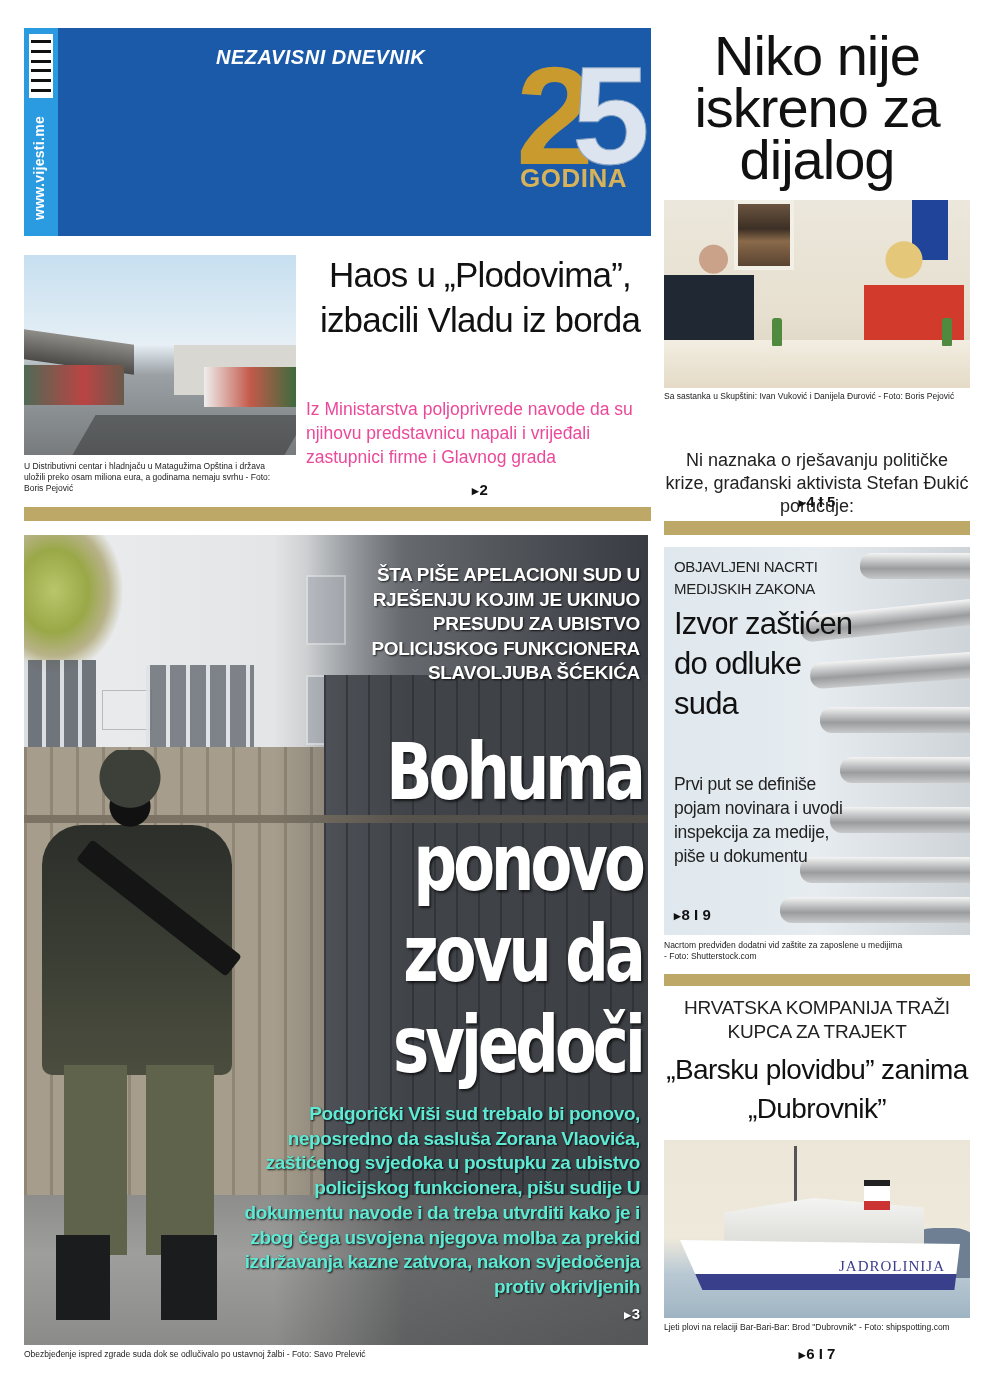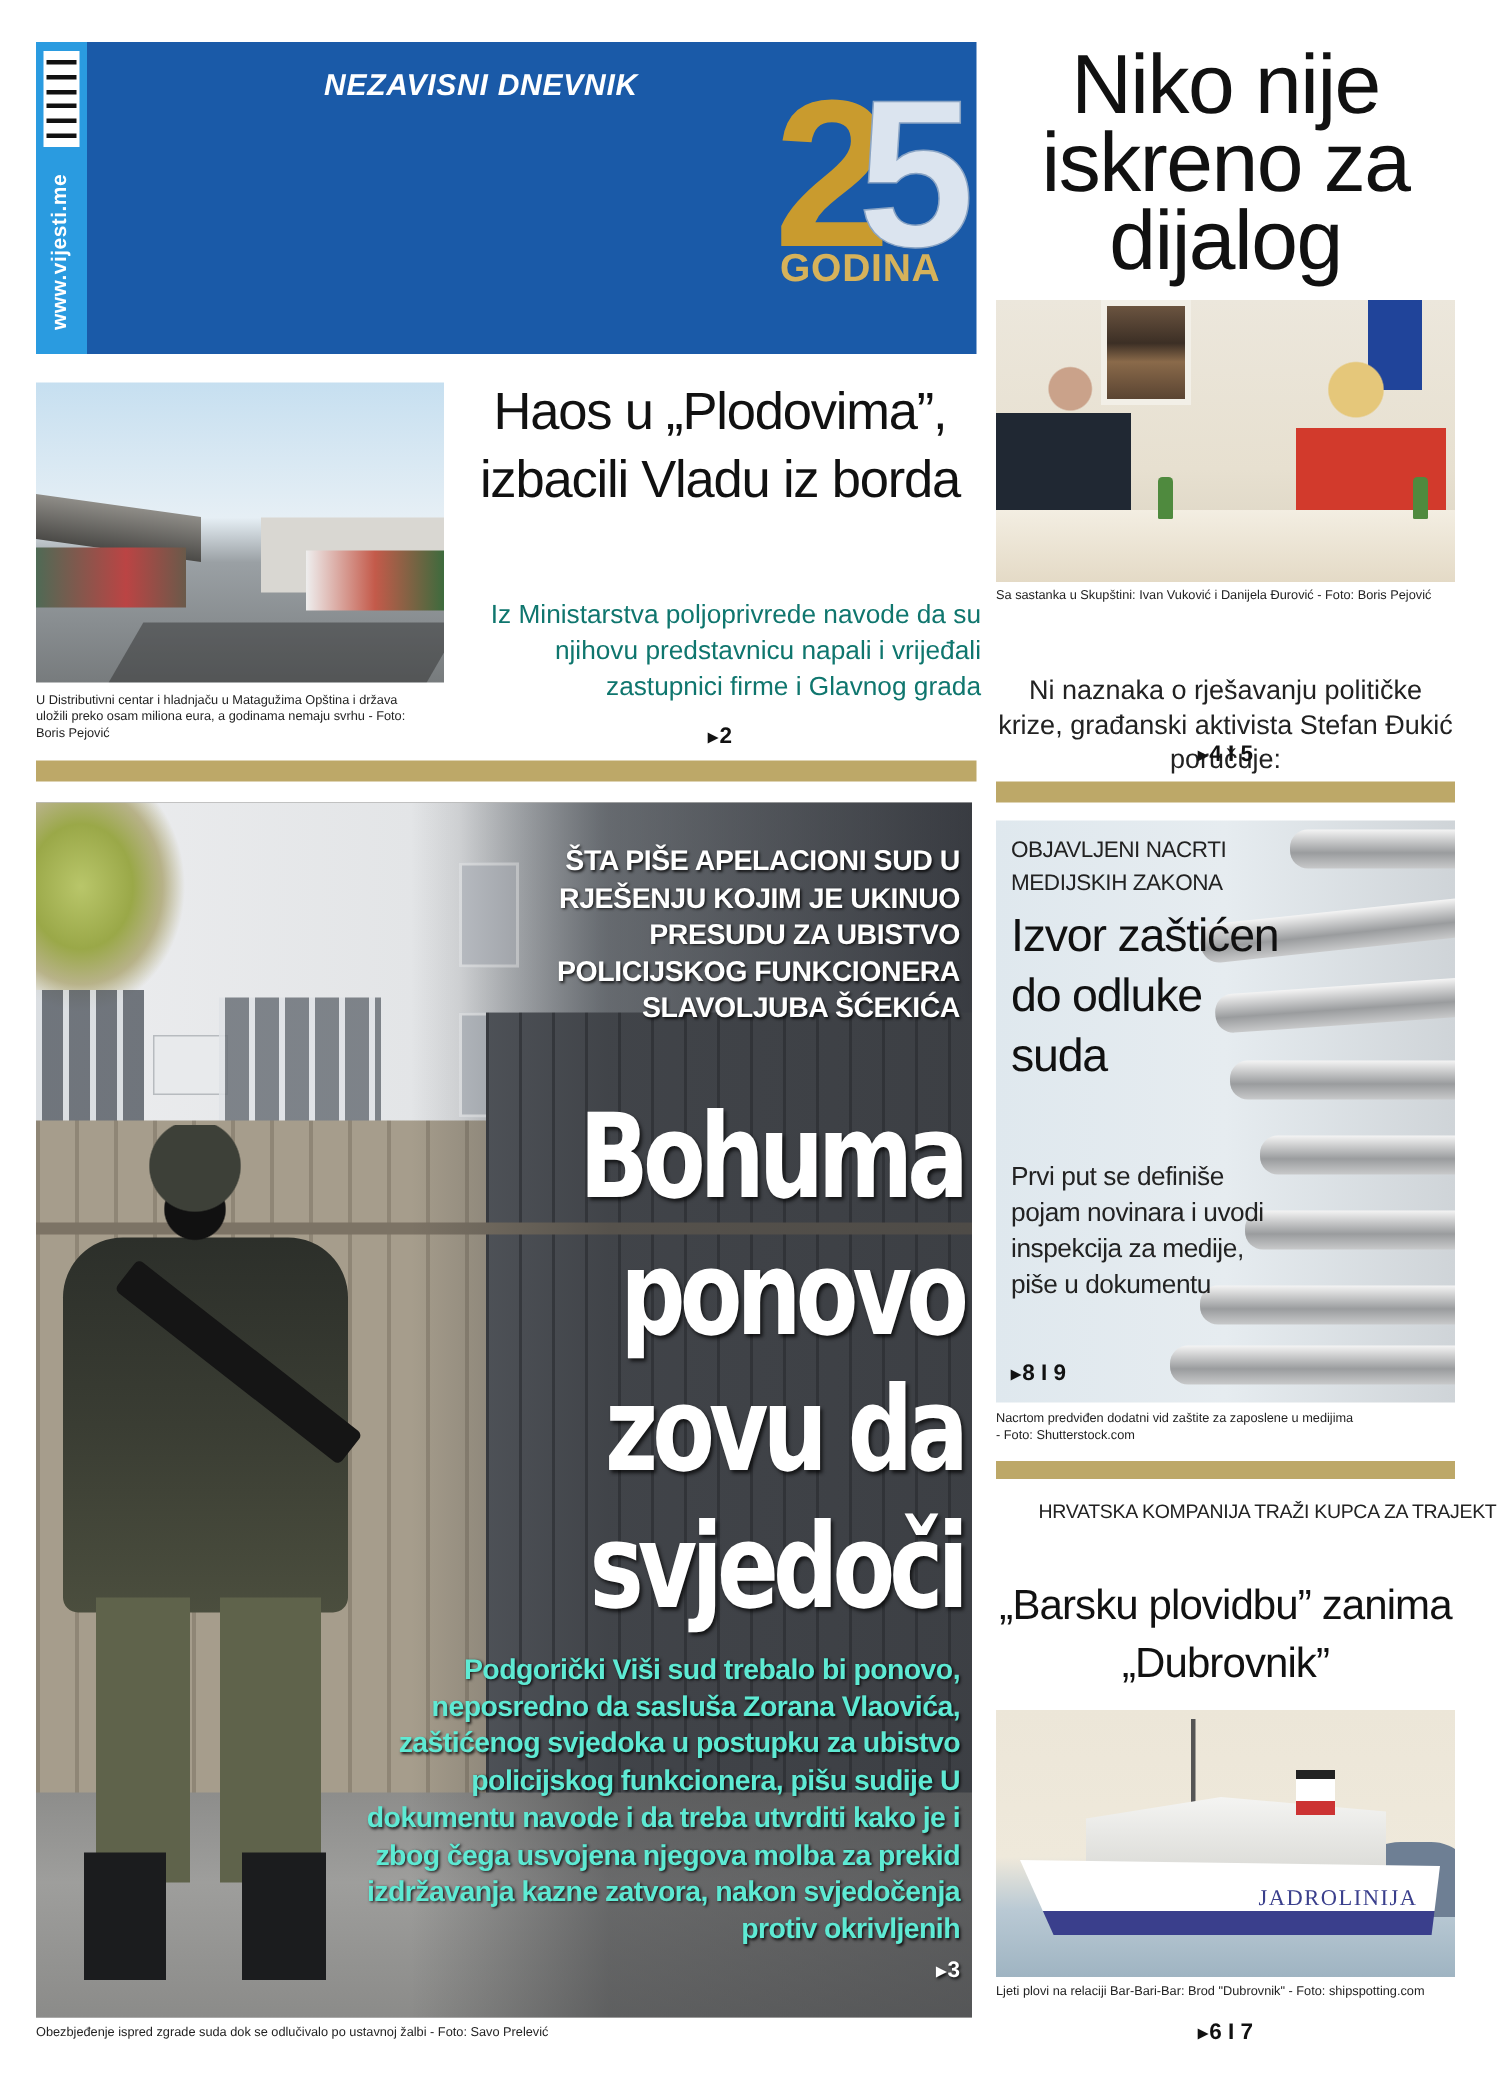--- a/index.html
+++ b/index.html
@@ -42,21 +42,21 @@
   
   .photo-market { left: 24px; top: 255px; width: 272px; height: 200px; overflow:hidden;
     background: linear-gradient(180deg, #c6dff0 0%, #e6eff5 45%, #9aa0a4 60%, #777b7d 100%); }
   .pmk-roof { left: 0; top: 82px; width: 110px; height: 30px; background: linear-gradient(180deg,#8f8d88,#4b4a47); transform: skewY(8deg); }
   .pmk-build { left: 150px; top: 90px; width: 122px; height: 50px; background: #d9d7d2; }
   .pmk-stall1 { left: 0; top: 110px; width: 100px; height: 40px; background: linear-gradient(90deg,#4f6a55,#b44 60%,#6a5a4a); }
   .pmk-stall2 { left: 180px; top: 112px; width: 92px; height: 40px; background: linear-gradient(90deg,#eee,#c45a4a 50%,#3d6b3d); }
   .pmk-shadow { left: 60px; top: 160px; width: 212px; height: 40px; background: rgba(40,40,40,0.45); transform: skewX(-30deg); }
   .mk-caption { left: 24px; top: 461px; width: 260px; }
   .mk-headline { left: 310px; top: 252px; width: 340px; text-align:center; font-family:"Liberation Sans", sans-serif; font-size: 35px; line-height: 45px; color:#111; letter-spacing:-0.8px; }
-  .mk-deck { left: 306px; top: 397px; width: 348px; text-align:right; font-family:"Liberation Sans", sans-serif; font-size: 17.5px; line-height: 24px; color:#0f766e; }
+  .mk-deck { left: 306px; top: 397px; width: 348px; text-align:left; font-family:"Liberation Sans", sans-serif; font-size: 17.5px; line-height: 24px; color:#ec4899; }
   .mk-ref { left: 306px; top: 480px; width: 348px; text-align:center; }
 
   .goldbar { background: #bda868; height: 14px; }
   .gb1 { left: 24px; top: 507px; width: 627px; }
   .gb2 { left: 664px; top: 521px; width: 306px; }
   .gb3 { left: 664px; top: 974px; width: 306px; height: 12px; }
 
   
   .lead-photo { left: 24px; top: 535px; width: 624px; height: 810px; overflow:hidden; background: #6c6c6a; }
   .lp-wall { left: 0; top: 0; width: 627px; height: 220px; background: linear-gradient(90deg, #ecedef 0%, #e2e4e6 45%, #9aa0a6 60%, #4c5058 100%); }
@@ -91,21 +91,21 @@
   .media-box { left: 664px; top: 547px; width: 306px; height: 388px; overflow:hidden;
     background: linear-gradient(90deg, #dfe8ee 0%, #e6ecf0 50%, #cfd4d8 100%); }
   .mb-paper { right: -20px; width: 200px; height: 26px; border-radius: 12px; background: linear-gradient(180deg,#f4f4f4,#9a9c9e 60%,#c8c9ca); }
   .media-kicker { left: 674px; top: 556px; width: 200px; font-family:"Liberation Sans", sans-serif; font-size: 15px; line-height: 22px; color:#222; letter-spacing:-0.3px; }
   .media-headline { left: 674px; top: 604px; width: 180px; font-family:"Liberation Sans", sans-serif; font-size: 31px; line-height: 40px; color:#111; letter-spacing:-0.8px; }
   .media-deck { left: 674px; top: 772px; width: 180px; font-family:"Liberation Sans", sans-serif; font-size: 17.5px; line-height: 24px; color:#222; letter-spacing:-0.3px; }
   .media-ref { left: 674px; top: 905px; }
   .media-caption { left: 664px; top: 940px; width: 240px; }
 
   
-  .ferry-kicker { left: 664px; top: 996px; width: 306px; text-align:center; font-family:"Liberation Sans", sans-serif; font-size: 13px; line-height: 24px; color:#222; letter-spacing:-0.2px;margin-left:28px; }
+  .ferry-kicker { left: 664px; top: 996px; width: 306px; text-align:center; font-family:"Liberation Sans", sans-serif; font-size: 19px; line-height: 24px; color:#222; letter-spacing:-0.2px; }
   .ferry-headline { left: 664px; top: 1050px; width: 306px; text-align:center; font-family:"Liberation Sans", sans-serif; font-size: 28px; line-height: 39px; color:#111; letter-spacing:-0.6px; }
   .photo-ferry { left: 664px; top: 1140px; width: 306px; height: 178px; overflow:hidden; background: linear-gradient(180deg, #ece6d8 0%, #efe9db 55%, #b9c9d4 75%, #9fb4c2 100%); }
   .pf-mountain { left: 230px; top: 88px; width: 90px; height: 50px; background:#6e7f94; border-radius: 40px 30px 0 0; }
   .pf-hull { left: 16px; top: 100px; width: 280px; height: 50px; background: linear-gradient(180deg,#ffffff 0 68%, #3a3f8c 68% 100%); clip-path: polygon(0 0, 100% 8%, 98% 100%, 8% 100%); }
   .pf-super { left: 60px; top: 58px; width: 200px; height: 48px; background: linear-gradient(180deg,#f4f4f2,#dcdcd8); clip-path: polygon(0 30%, 45% 0, 100% 20%, 100% 100%, 0 100%); }
   .pf-funnel { left: 200px; top: 40px; width: 26px; height: 30px; background: linear-gradient(180deg,#222 0 20%, #fff 20% 70%, #c33 70%); }
   .pf-mast { left: 130px; top: 6px; width: 3px; height: 60px; background:#555; }
   .pf-name { left: 175px; top: 118px; font-family:"Liberation Serif", serif; font-size: 15px; color:#3a3f8c; letter-spacing: 1px; }
   .ferry-caption { left: 664px; top: 1322px; width: 310px; }
   .ferry-ref { left: 664px; top: 1344px; width: 306px; text-align:center; }

